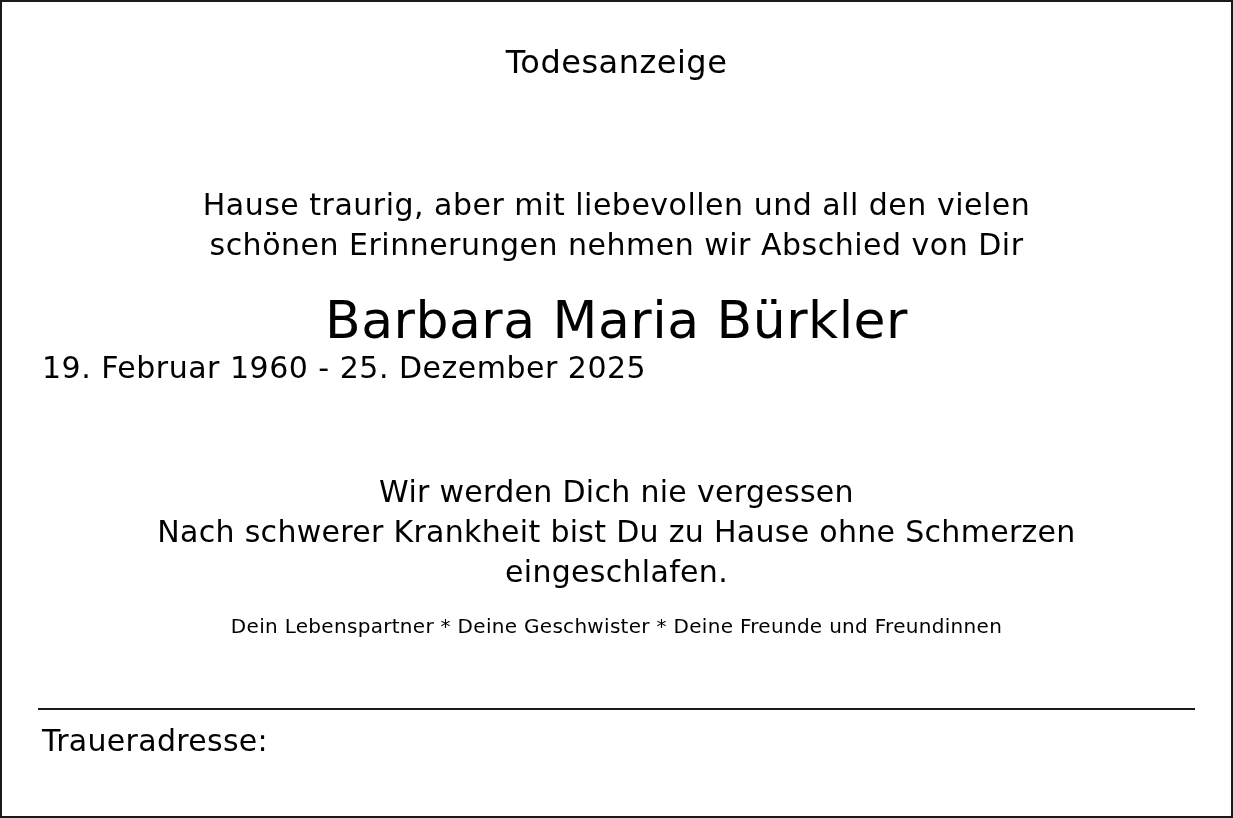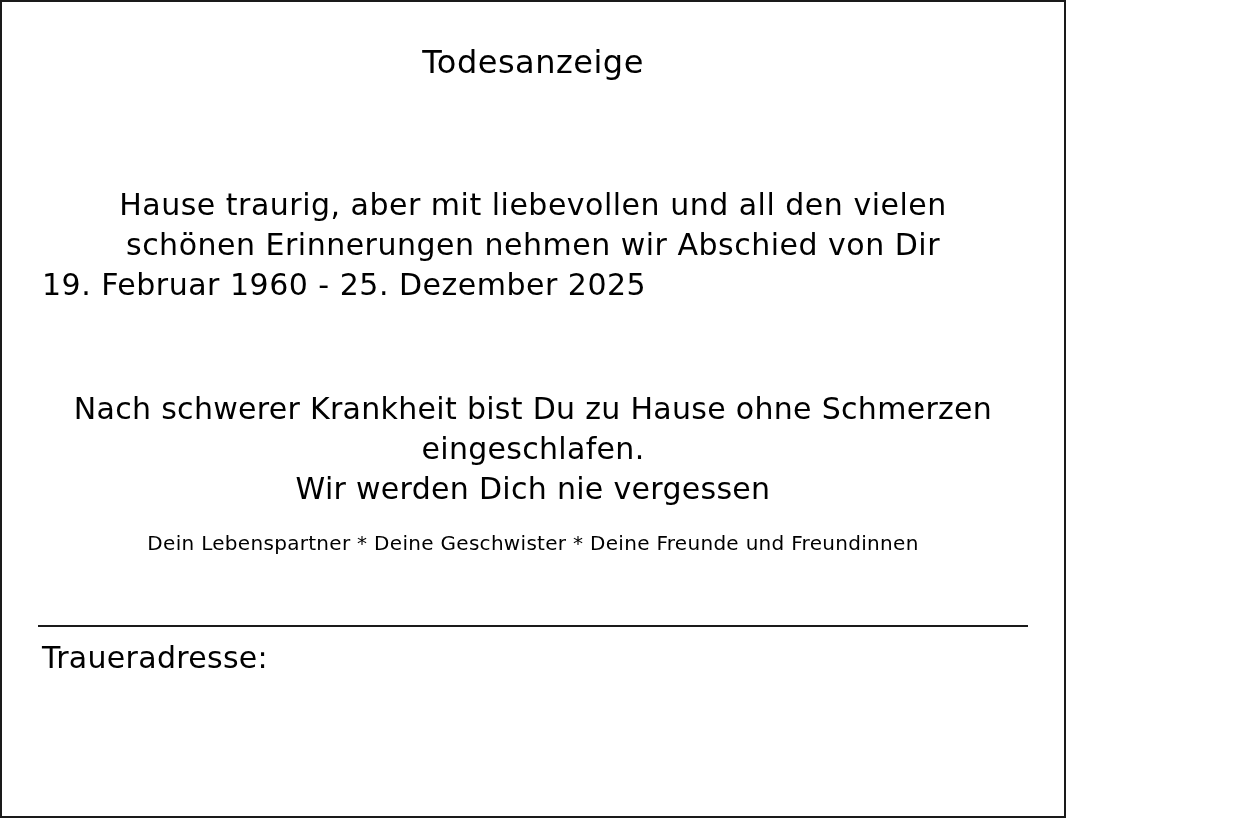--- a/index.html
+++ b/index.html
@@ -3,21 +3,21 @@
 <meta charset="utf-8">
 <style>
   * { margin: 0; padding: 0; box-sizing: border-box; }
   html, body { background: #ffffff; }
   body {
     font-family: "DejaVu Sans", "Liberation Sans", sans-serif;
     color: #000000;
   }
   .page {
     position: relative;
-    width: 1066px;
+    width: 1233px;
     height: 818px;
     background: #ffffff;
     border: 2px solid #1a1a1a;
     padding: 0 40px;
     overflow: hidden;
   }
   .notice-title {
     margin-top: 40px;
     font-size: 32px;
     line-height: 40px;
@@ -84,26 +84,27 @@
 
 <div class="page">
 
   <div class="notice-title">Todesanzeige</div>
 
   <div class="intro">
     <div>Hause traurig, aber mit liebevollen und all den vielen</div>
     <div>schönen Erinnerungen nehmen wir Abschied von Dir</div>
   </div>
 
+  <div class="deceased-name">Barbara Maria Bürkler</div>
 
   <div class="life-dates">19. Februar 1960 - 25. Dezember 2025</div>
 
   <div class="farewell">
+    <div>Wir werden Dich nie vergessen</div>
     <div>Nach schwerer Krankheit bist Du zu Hause ohne Schmerzen eingeschlafen.</div>
-    <div>Wir werden Dich nie vergessen</div>
   </div>
 
   <div class="mourners">Dein Lebenspartner * Deine Geschwister * Deine Freunde und Freundinnen</div>
 
   <hr class="divider">
 
   <div class="contact">
     <div class="contact-label">Traueradresse:</div>
   </div>
 

